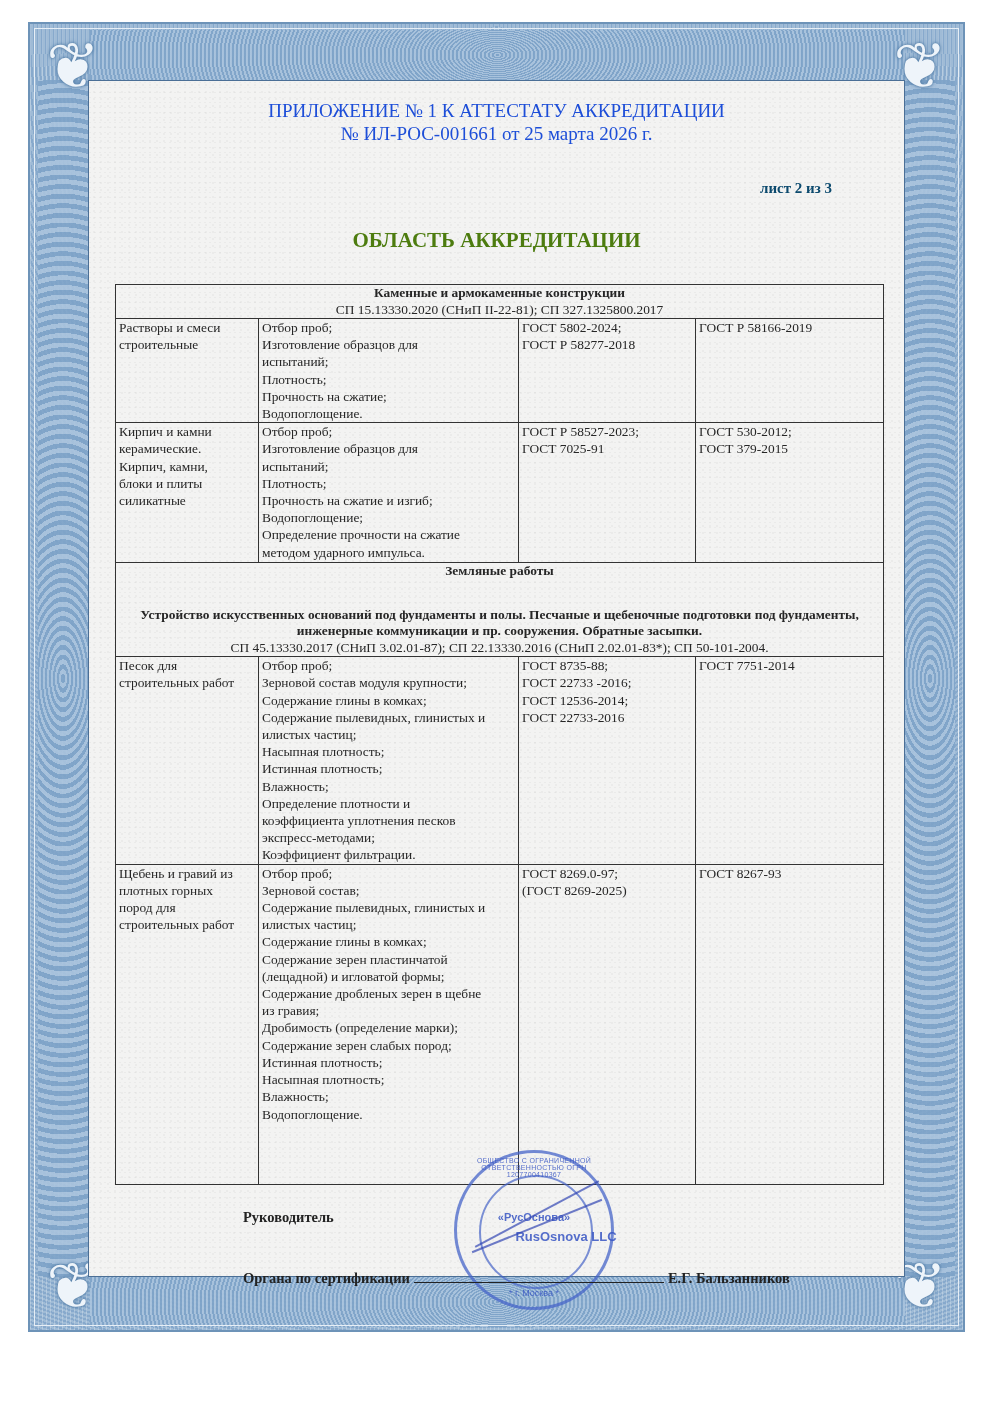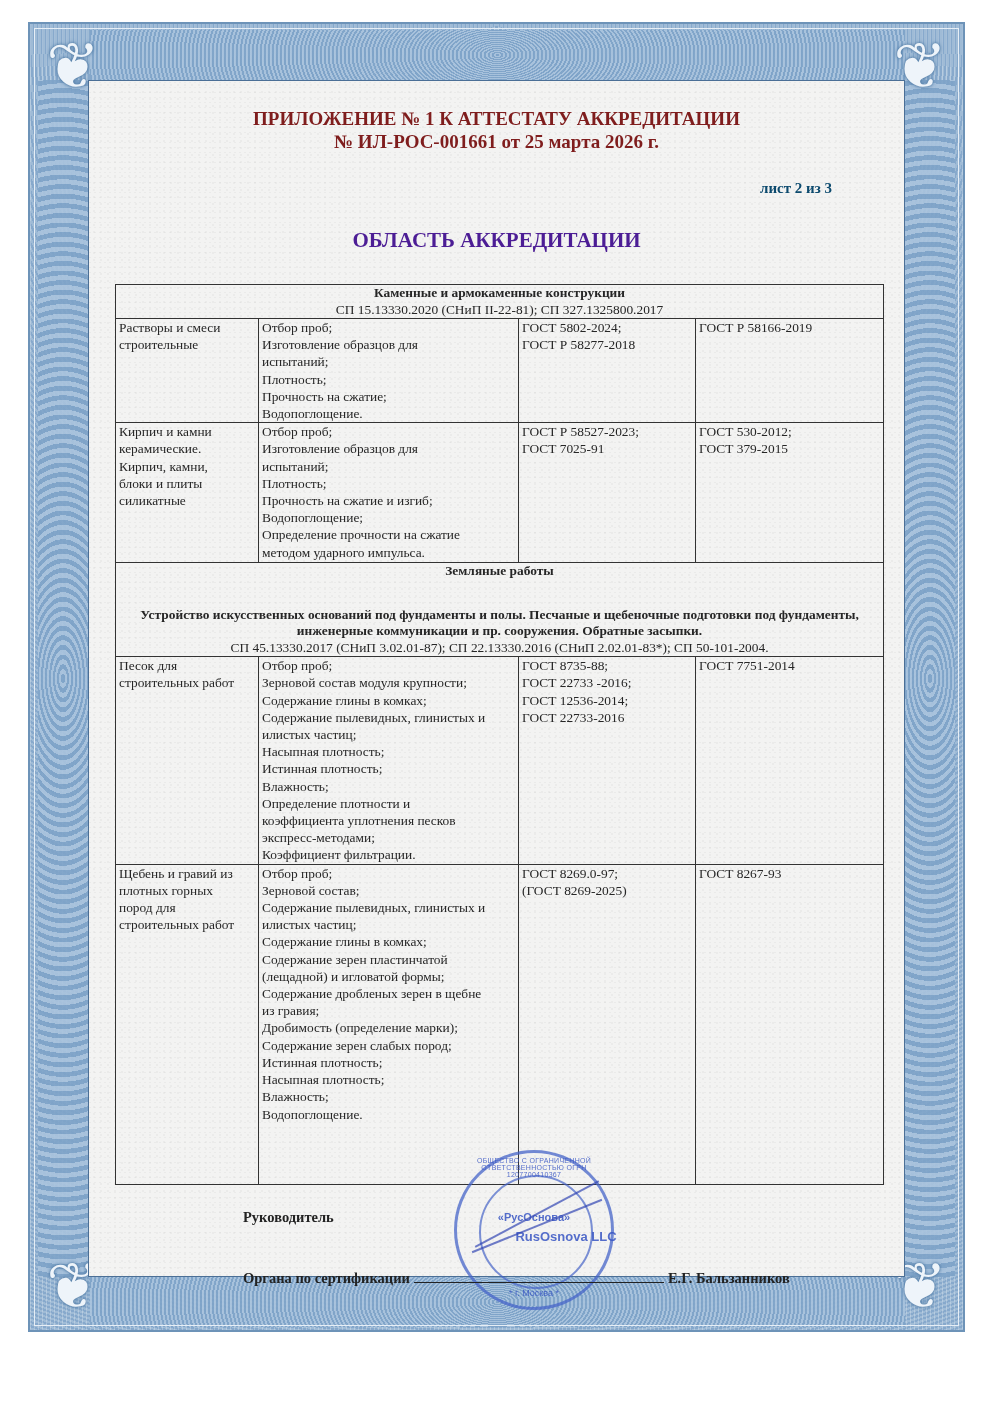--- a/index.html
+++ b/index.html
@@ -46,29 +46,29 @@
   .paper {
     position: absolute; left: 88px; top: 80px; width: 817px; height: 1197px;
     background-color: #f3f3f2;
     background-image:
       radial-gradient(circle at 20% 30%, rgba(0,0,0,0.035) 0 1px, transparent 1px),
       radial-gradient(circle at 70% 60%, rgba(0,0,0,0.03) 0 1px, transparent 1px);
     background-size: 5px 5px, 7px 7px;
     border: 1px solid #4b6f96; box-sizing: border-box;
   }
   .title {
-    position: absolute; left: 88px; width: 817px; top: 107px; text-align: center;
-    font-weight: bold; font-size: 19px; line-height: 23px; color: #7f1d1d;
+    position: absolute; left: 88px; width: 817px; top: 99px; text-align: center;
+    font-weight: normal; font-size: 19px; line-height: 23px; color: #1d4ed8;
   }
   .sheet-no {
     position: absolute; left: 760px; top: 180px; font-size: 15px; font-weight: bold; color: #0c4a6e;
   }
   .scope-title {
     position: absolute; left: 88px; width: 817px; top: 228px; text-align: center;
-    font-weight: bold; font-size: 21px; color: #4c1d95;
+    font-weight: bold; font-size: 21px; color: #4d7c0f;
   }
   table.scope {
     position: absolute; left: 115px; top: 284px; width: 768px;
     border-collapse: collapse; table-layout: fixed;
     font-size: 13.4px; line-height: 17.2px; color: #262626;
   }
   table.scope td {
     border: 1px solid #333; vertical-align: top; padding: 0 3px;
   }
   td.section { text-align: center; line-height: 16.5px; padding: 1px 4px 1px 4px; }

